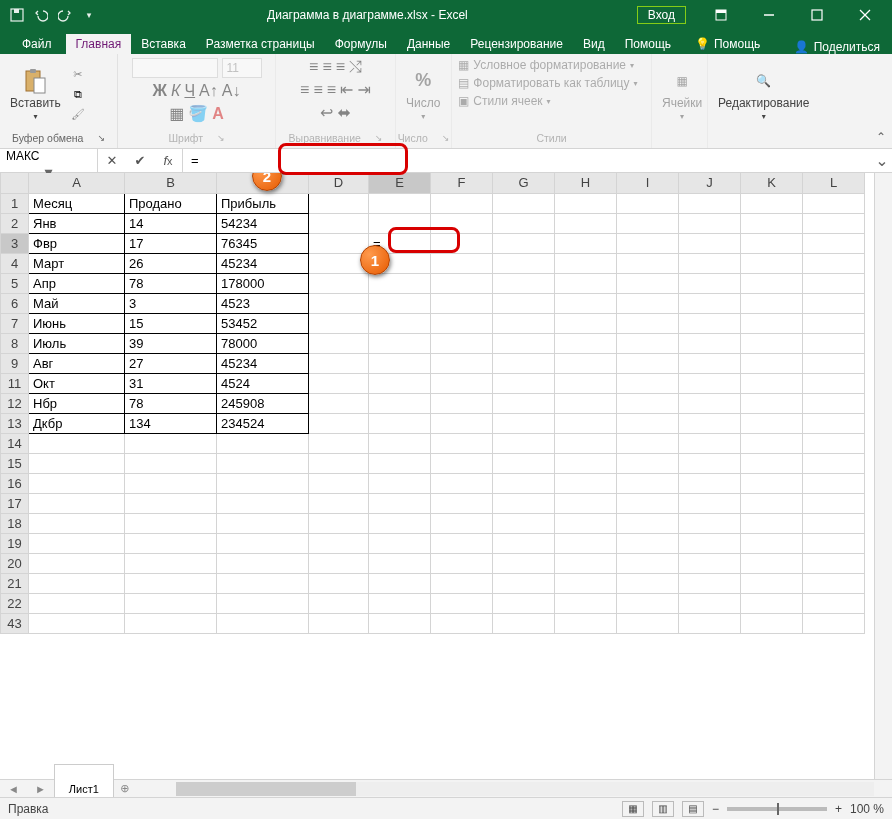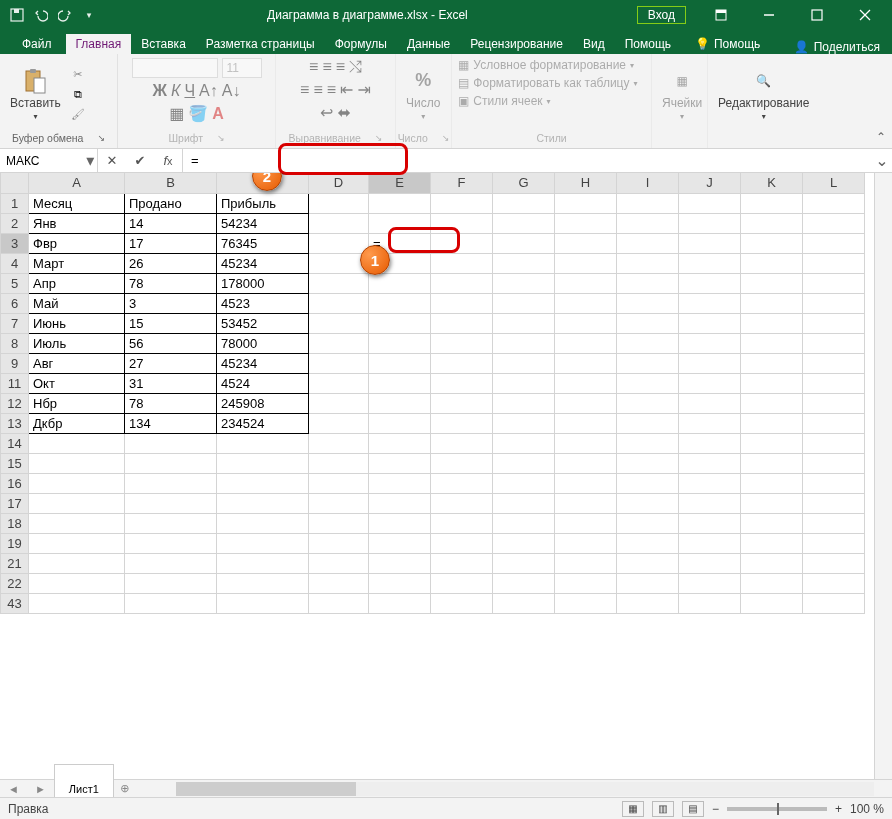--- a/index.html
+++ b/index.html
@@ -33,21 +33,21 @@
 .smallset { display: flex; flex-direction: column; gap: 4px; }
 .smallset .s { width: 18px; height: 16px; display: flex; align-items: center; justify-content: center; font-size: 11px; }
 .fontrow, .alignrow { display: flex; gap: 4px; align-items: center; }
 .row2 { display: flex; flex-direction: column; gap: 6px; }
 .dimmed { opacity: .45; }
 .combo { height: 20px; background: #fff; border: 1px solid #c4c4c4; display: flex; align-items: center; padding: 0 4px; font-size: 12px; color: #888; }
 .ribbon-collapse { position: absolute; right: 6px; bottom: 4px; font-size: 12px; color: #666; }
 
 
 .fxbar { height: 24px; background: #fff; border-bottom: 1px solid #d4d4d4; display: flex; align-items: stretch; position: relative; }
-.namebox { width: 98px; border-right: 1px solid #d4d4d4; display: flex; align-items: center; }
+.namebox { width: 98px; border-right: 1px solid #d4d4d4; display: flex; align-items: center; flex-direction: column; }
 .namebox input { border: none; width: 100%; padding: 0 6px; font-size: 12px; outline: none; }
 .namebox .dd { width: 16px; text-align: center; color: #666; }
 .fx-btns { display: flex; align-items: center; border-right: 1px solid #d4d4d4; }
 .fx-btns .b { width: 28px; display: flex; align-items: center; justify-content: center; color: #555; font-size: 13px; }
 .fx-input { flex: 1; border: none; padding: 0 8px; font-size: 13px; outline: none; }
 .fxbar .expand { width: 20px; display: flex; align-items: center; justify-content: center; color: #666; }
 
 
 .callout-rect { position: absolute; border: 3px solid #d80000; border-radius: 8px; pointer-events: none; z-index: 50; }
 .callout-badge { position: absolute; width: 30px; height: 30px; border-radius: 50%; background: radial-gradient(circle at 30% 30%, #ff9a4d, #e65a00); color: #fff; font-weight: bold; display: flex; align-items: center; justify-content: center; font-size: 15px; box-shadow: 1px 2px 4px rgba(0,0,0,.5); z-index: 60; border: 1px solid #b04000; }
@@ -458,21 +458,21 @@
             <td></td>
             <td></td>
             <td></td>
             <td></td>
             <td></td>
             <td></td>
           </tr>
           <tr>
             <th>8</th>
             <td class="databorder">Июль</td>
-            <td class="databorder num">56</td>
+            <td class="databorder num">39</td>
             <td class="databorder num">78000</td>
             <td></td>
             <td></td>
             <td></td>
             <td></td>
             <td></td>
             <td></td>
             <td></td>
             <td></td>
             <td></td>
@@ -607,20 +607,35 @@
             <td></td>
             <td></td>
             <td></td>
             <td></td>
             <td></td>
             <td></td>
             <td></td>
           </tr>
           <tr>
             <th>19</th>
+            <td></td>
+            <td></td>
+            <td></td>
+            <td></td>
+            <td></td>
+            <td></td>
+            <td></td>
+            <td></td>
+            <td></td>
+            <td></td>
+            <td></td>
+            <td></td>
+          </tr>
+          <tr>
+            <th>20</th>
             <td></td>
             <td></td>
             <td></td>
             <td></td>
             <td></td>
             <td></td>
             <td></td>
             <td></td>
             <td></td>
             <td></td>

